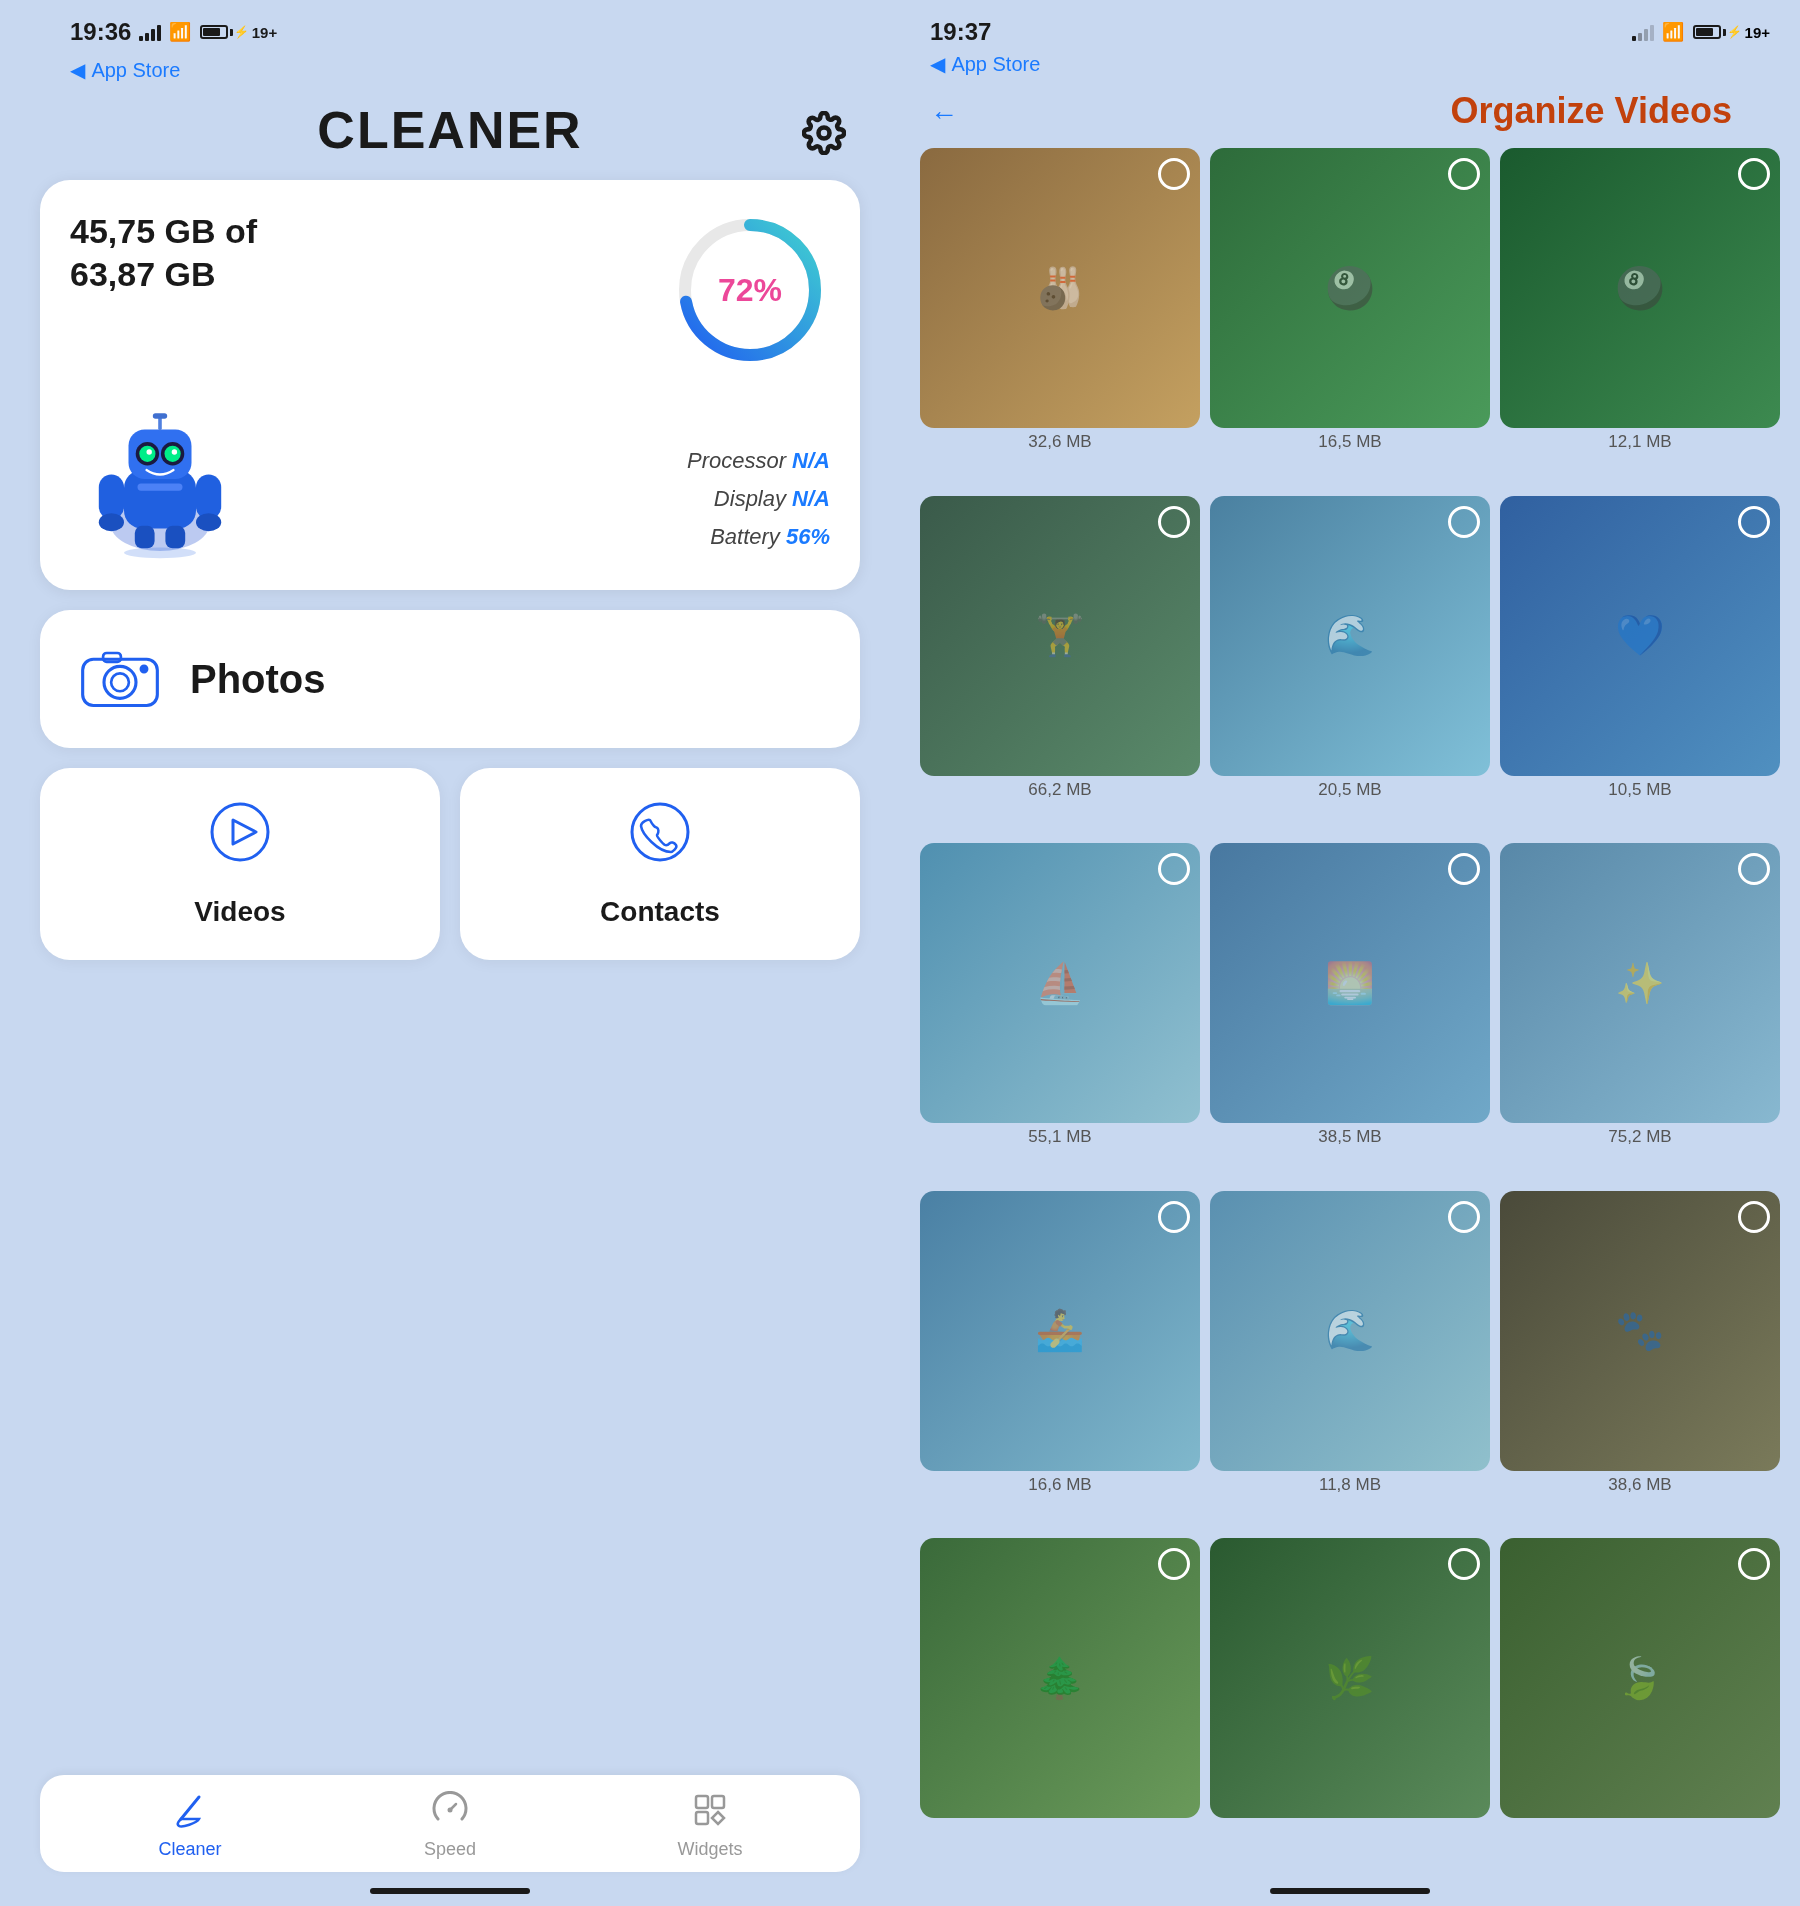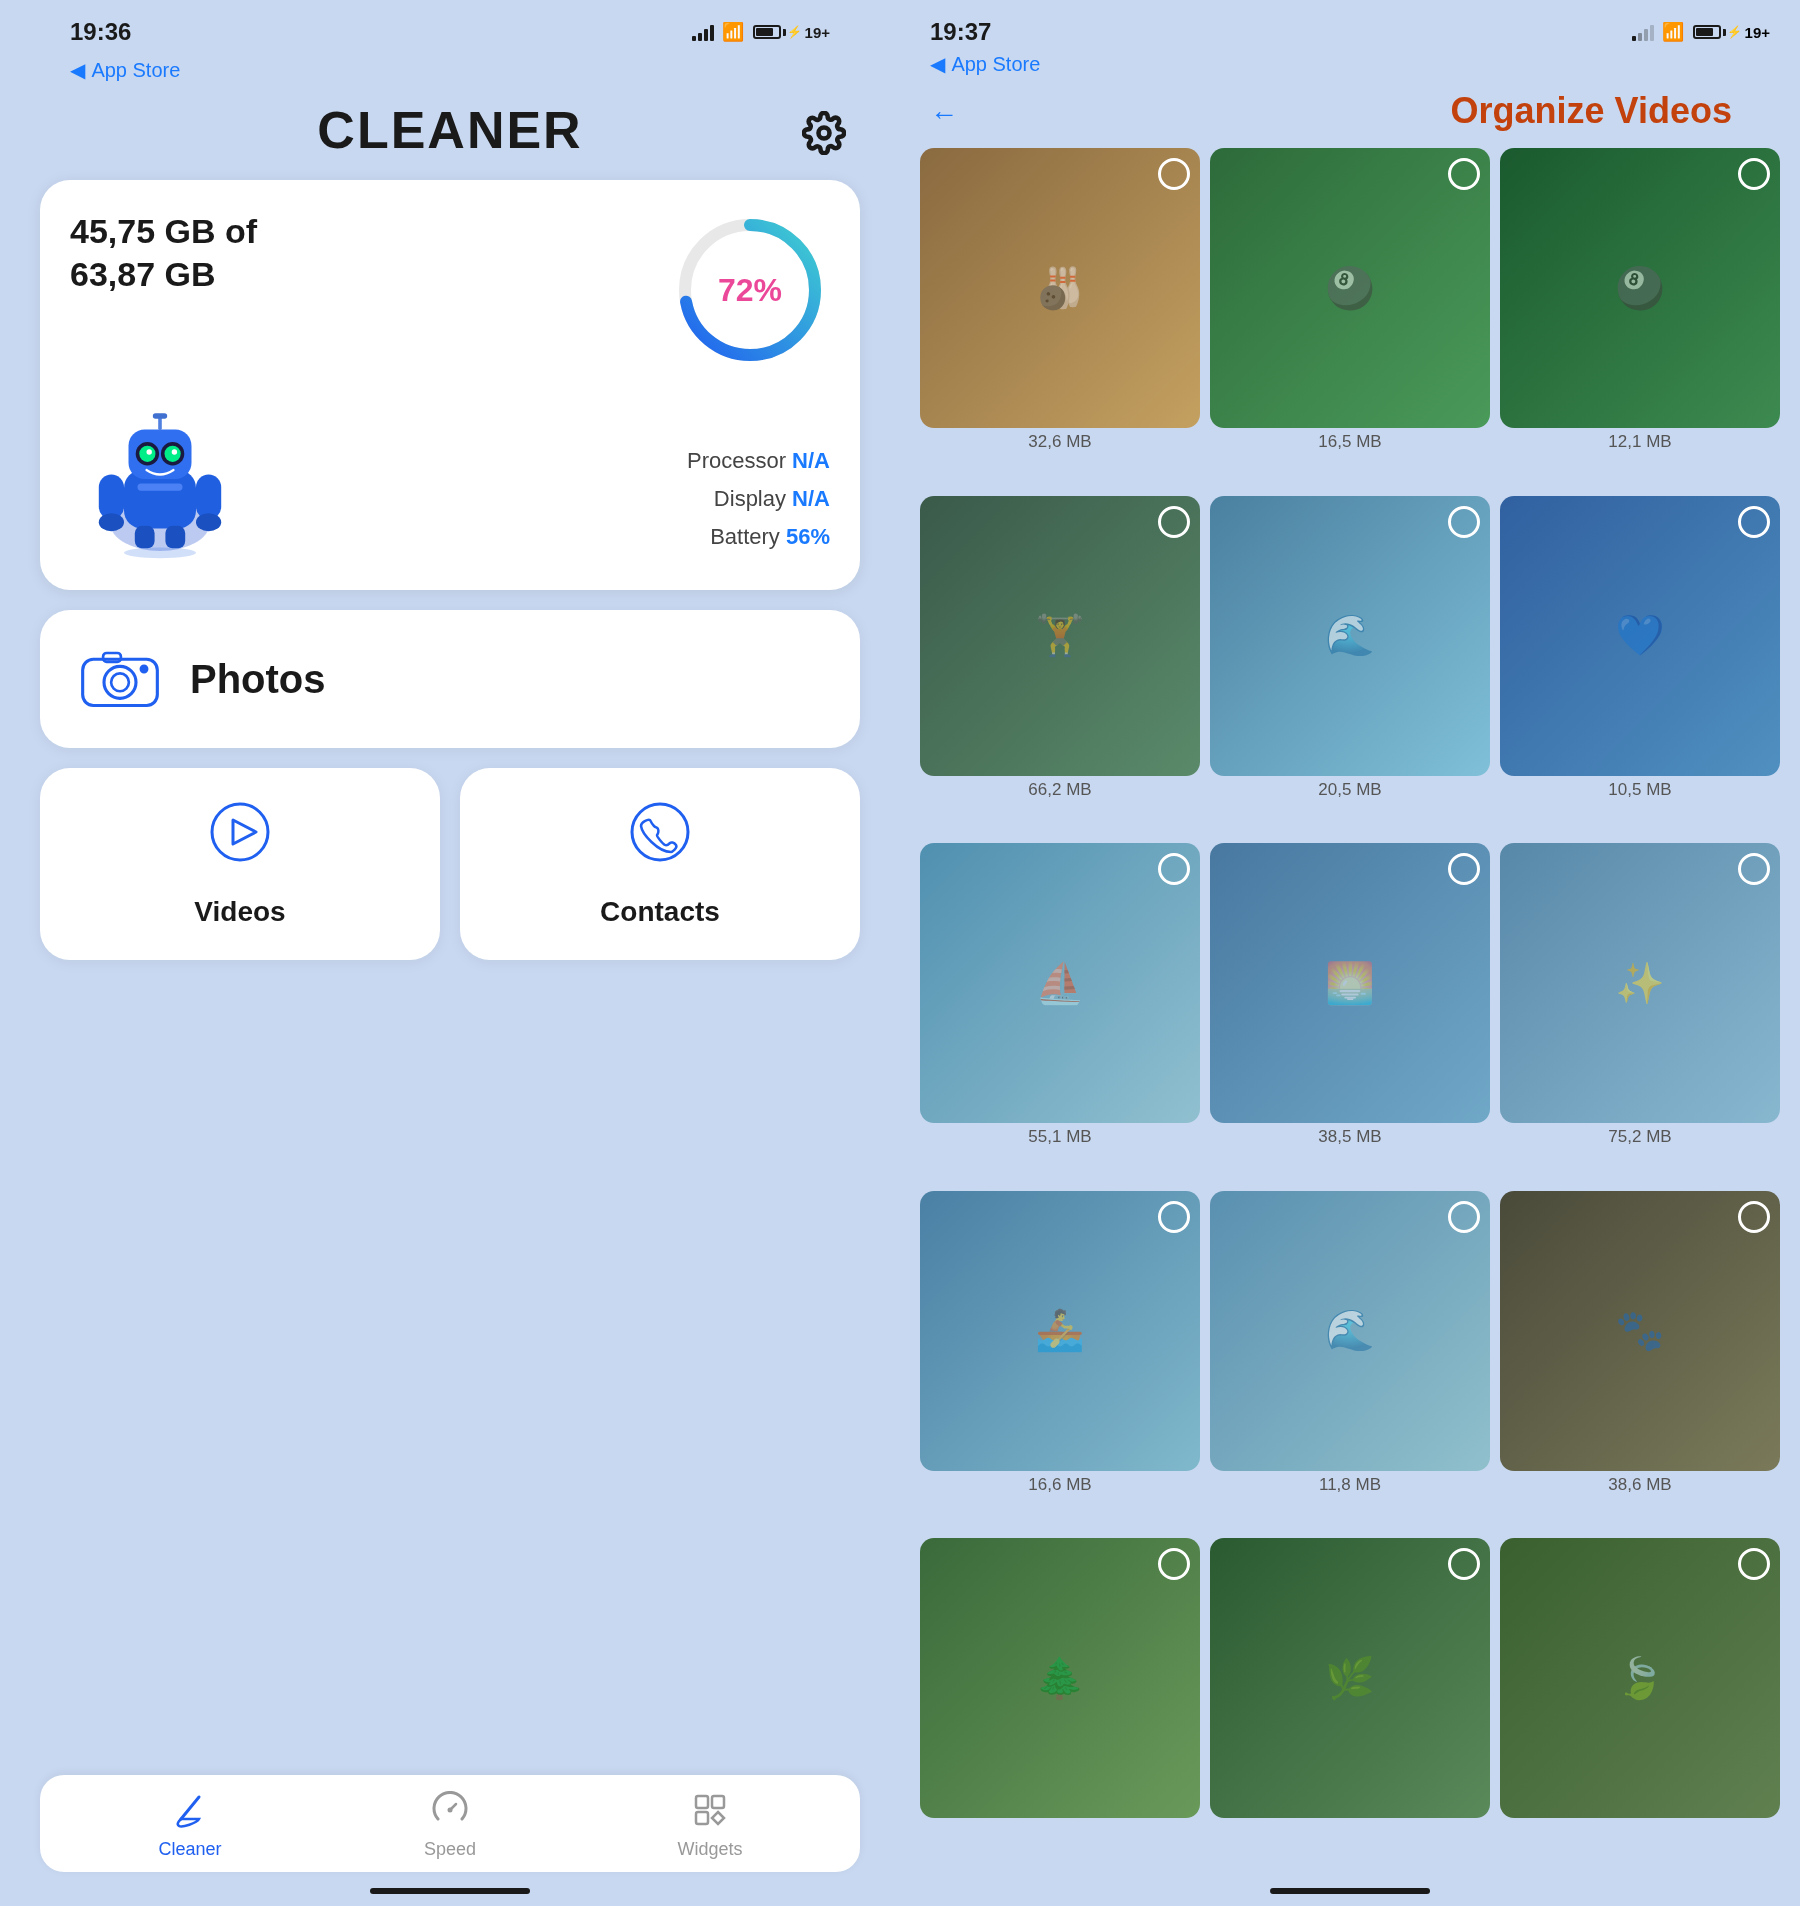--- a/index.html
+++ b/index.html
@@ -39,21 +39,20 @@
       align-items: stretch;
       padding: 0;
       position: relative;
       overflow: hidden;
     }
 
     
     .status-bar {
       width: 100%;
       display: flex;
-      justify-content: space-between;
       align-items: center;
       padding: 18px 30px 8px;
       font-size: 22px;
       font-weight: 600;
       color: #1a1a1a;
       gap: 8px;
     }
     .status-bar .time { font-size: 24px; font-weight: 700; }
     .status-bar .icons {
       display: flex;
@@ -173,20 +172,21 @@
       width: 180px;
       height: 180px;
       flex-shrink: 0;
     }
     .stats-block {
       display: flex;
       flex-direction: column;
       gap: 12px;
       text-align: right;
       padding-bottom: 10px;
+      font-style: italic;
     }
     .stat-row {
       font-size: 22px;
       font-weight: 500;
       color: #444;
     }
     .stat-row span.label { color: #444; }
     .stat-row span.value { color: #1a7aff; font-weight: 700; }
 
     

